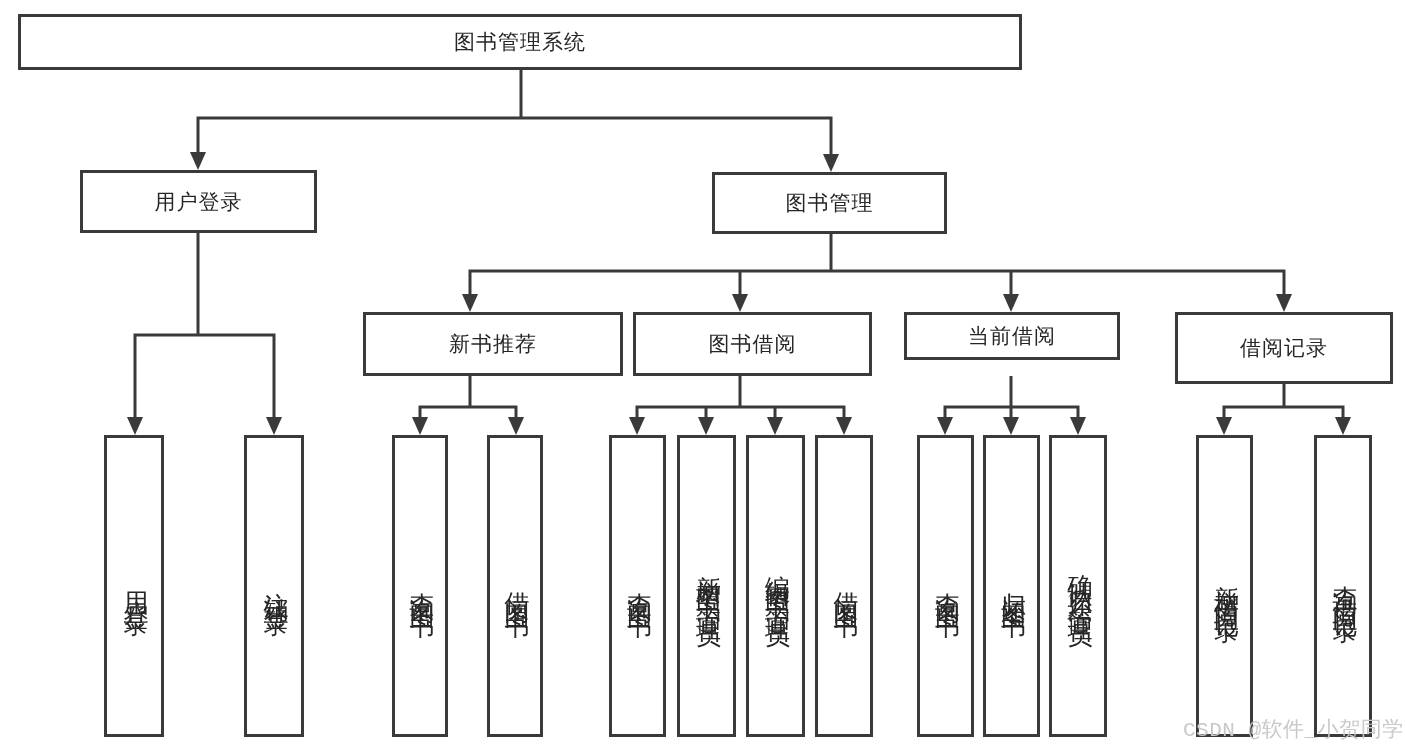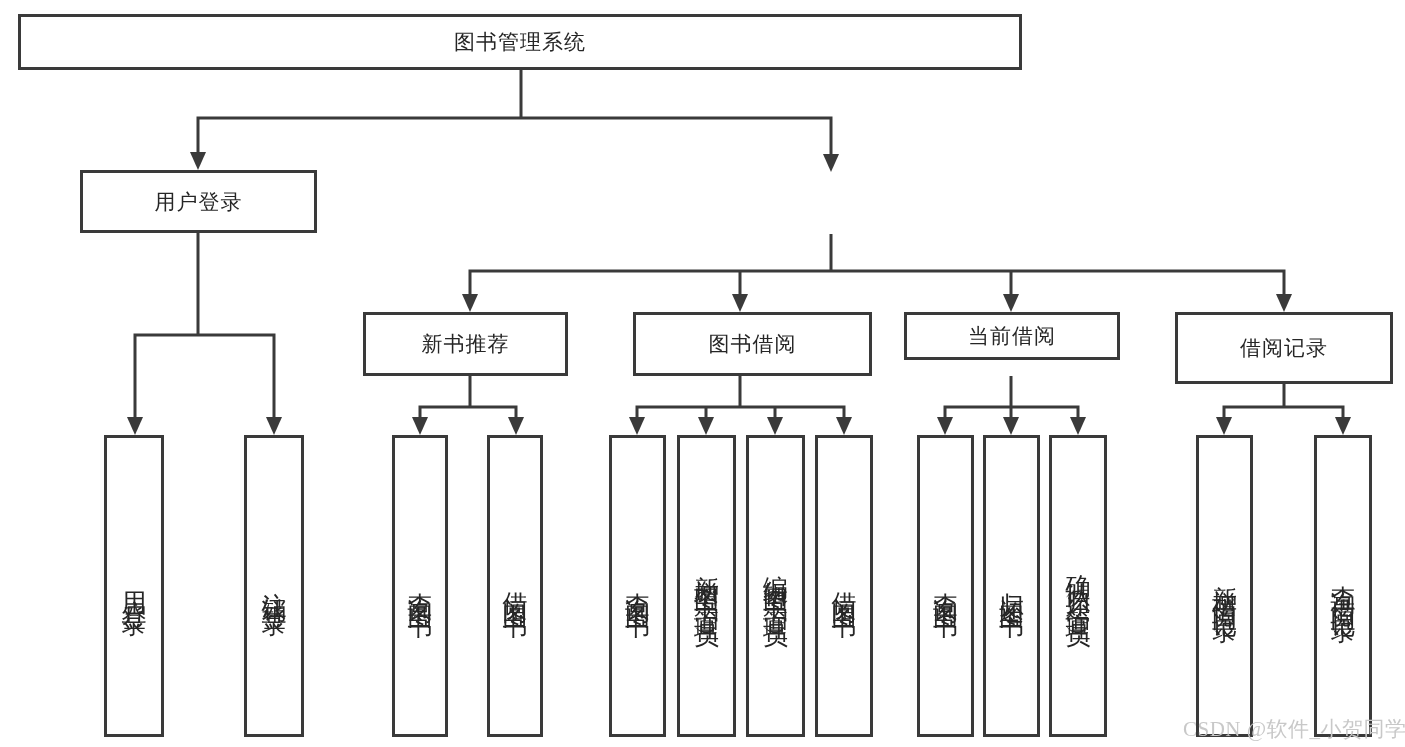--- a/index.html
+++ b/index.html
@@ -7,21 +7,21 @@
     --text:#262626;
     --watermark:#c8c8c8;
     --background:#ffffff;
   }
   html,body{margin:0;padding:0;}
   body{background:var(--background);}
   .stage{
     position:relative;
     width:1405px;height:747px;
     background:var(--background);
-    font-family:Liberation Serif, serif;
+    font-family:Liberation Mono, monospace;
     overflow:hidden;
   }
   .connectors{position:absolute;left:0;top:0;z-index:1;}
   .connectors path{stroke:var(--line);stroke-width:3;fill:none;}
   .connectors polygon{fill:var(--line);stroke:none;}
   .box{
     position:absolute;box-sizing:border-box;
     background:#ffffff;border:3px solid var(--line);
     display:flex;align-items:center;justify-content:center;
     z-index:2;
@@ -75,22 +75,25 @@
     <polygon points="1335,417 1351,417 1343,435"></polygon>
   </svg>
 
   <div class="box h" style="left:18px;top:14px;width:1004px;height:56px">
     <span class="lbl">图书管理系统</span>
   </div>
 
   <div class="box h" style="left:80px;top:170px;width:237px;height:63px">
     <span class="lbl">用户登录</span>
   </div>
+  <div class="box h" style="left:712px;top:172px;width:235px;height:62px">
+    <span class="lbl">图书管理</span>
+  </div>
 
-  <div class="box h" style="left:363px;top:312px;width:205px;height:64px">
+  <div class="box h" style="left:363px;top:312px;width:260px;height:64px">
     <span class="lbl">新书推荐</span>
   </div>
   <div class="box h" style="left:633px;top:312px;width:239px;height:64px">
     <span class="lbl">图书借阅</span>
   </div>
   <div class="box h" style="left:904px;top:312px;width:216px;height:48px">
     <span class="lbl">当前借阅</span>
   </div>
   <div class="box h" style="left:1175px;top:312px;width:218px;height:72px">
     <span class="lbl">借阅记录</span>

